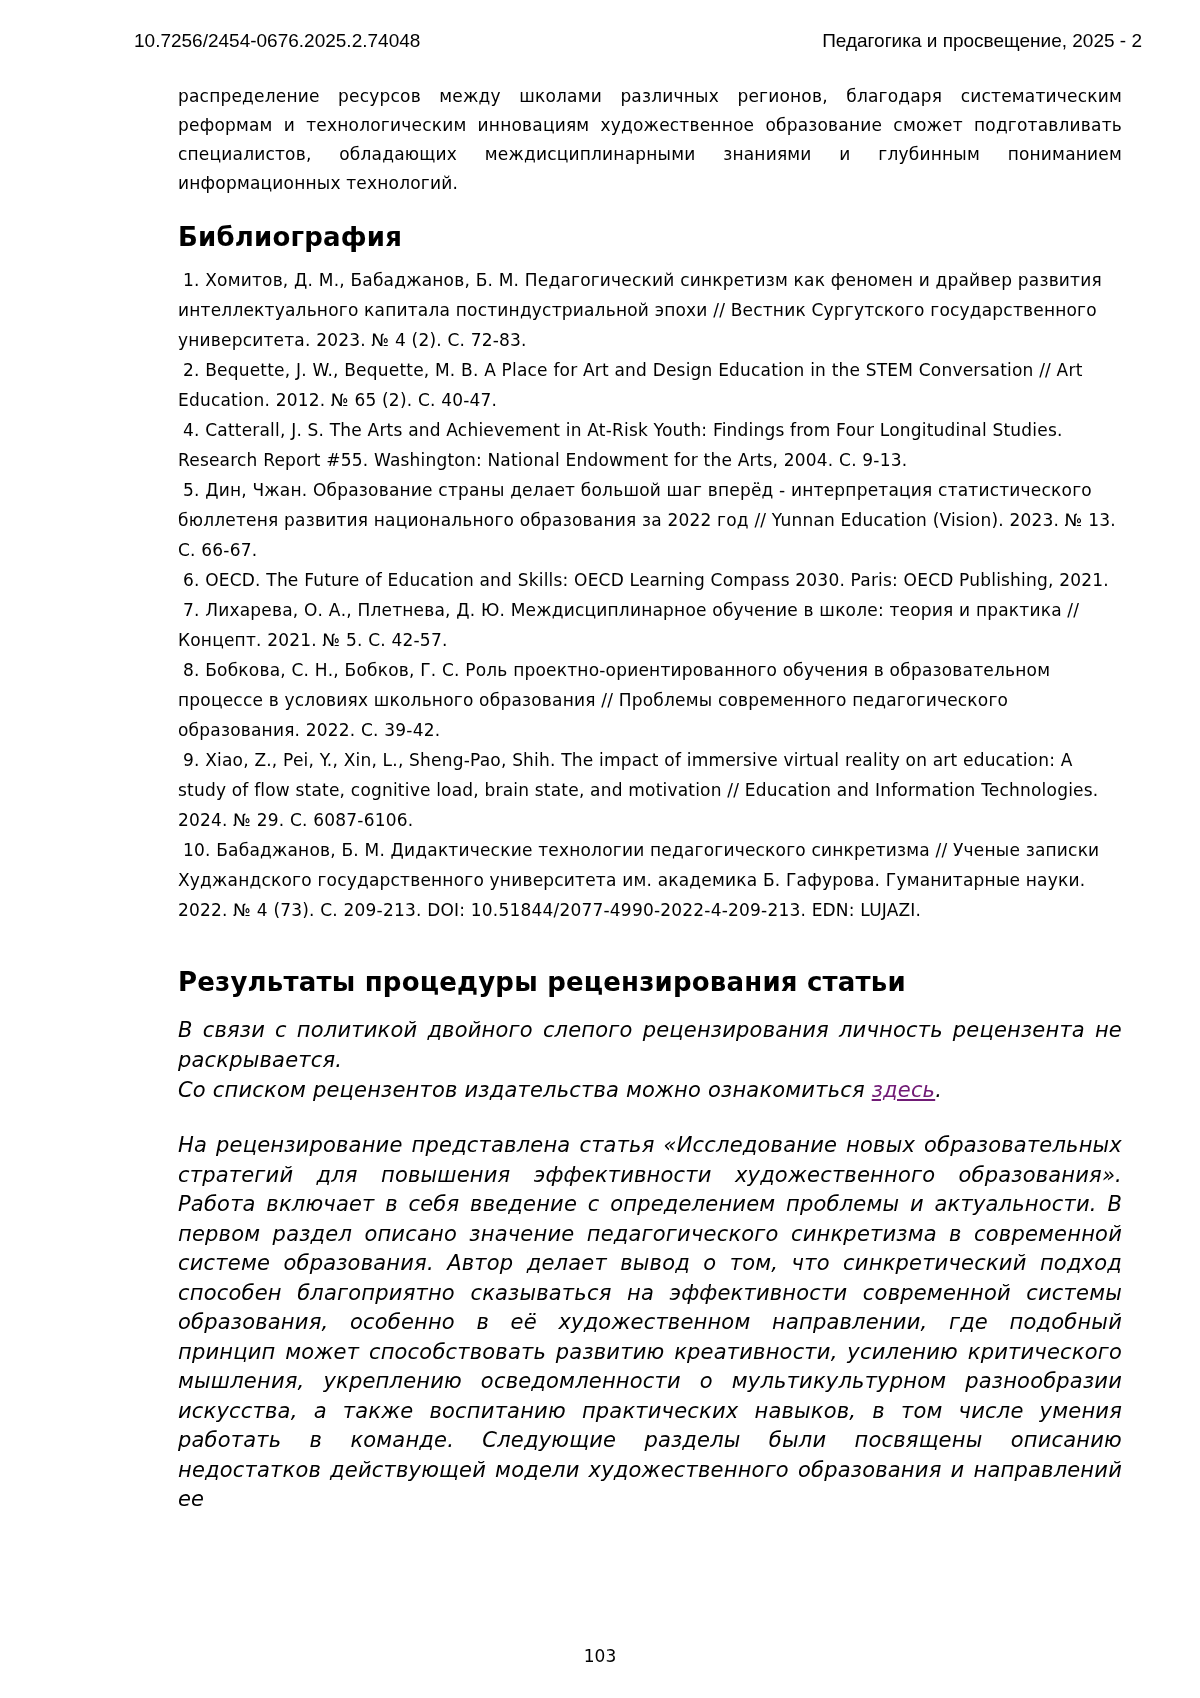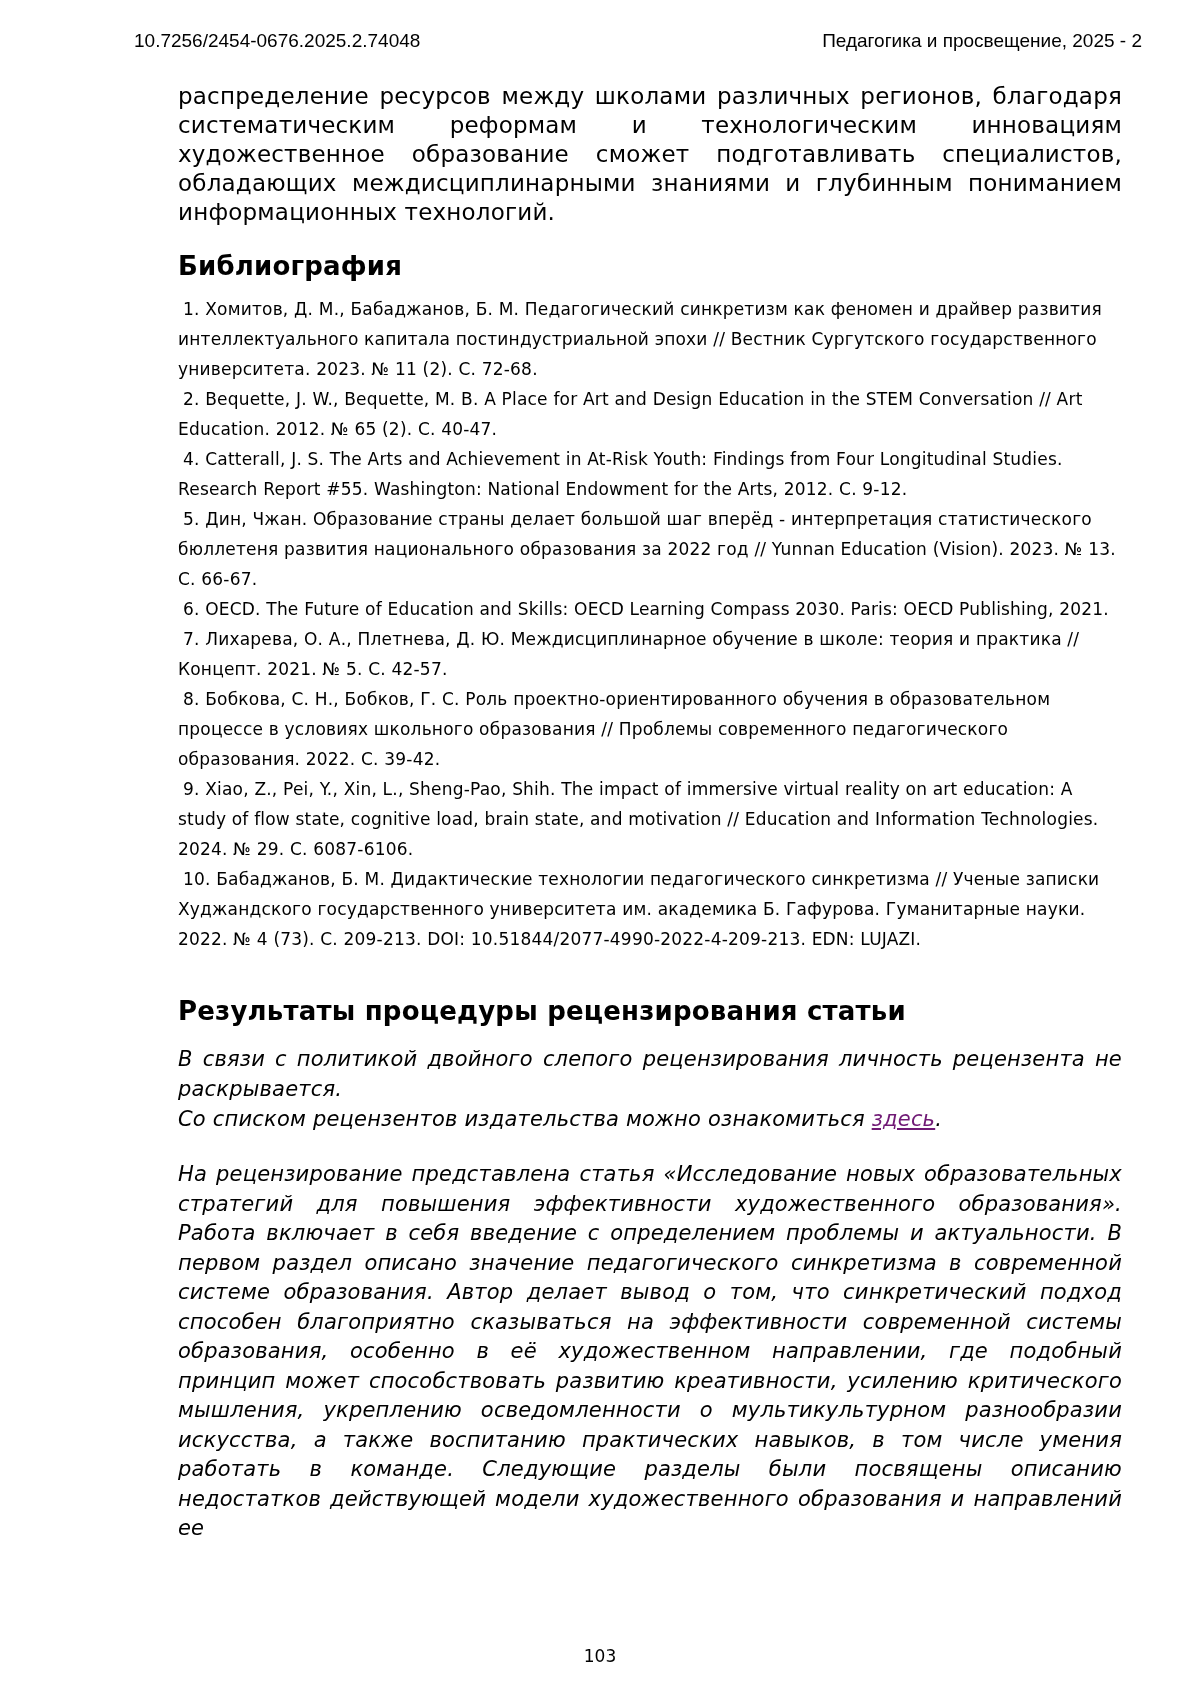--- a/index.html
+++ b/index.html
@@ -26,21 +26,21 @@
   }
 
   
   .content {
     margin-left:178px;
     margin-right:78px; 
   }
 
   .intro-paragraph {
     margin-top:30px;
-    font-size:23px;
+    font-size:17px;
     line-height:29px;
     letter-spacing:0.2px;
     text-align:justify;
   }
 
   .section-heading {
     margin-top:26px;
     font-size:26px;
     line-height:26px;
     font-weight:bold;
@@ -101,23 +101,23 @@
   <span>Педагогика и просвещение, 2025 - 2</span>
 </header>
 
 <main class="content">
 
   <p class="intro-paragraph">распределение ресурсов между школами различных регионов, благодаря систематическим реформам и технологическим инновациям художественное образование сможет подготавливать специалистов, обладающих междисциплинарными знаниями и глубинным пониманием информационных технологий.</p>
 
   <h2 class="section-heading">Библиография</h2>
 
   <div class="bibliography-list">
-    <p>1. Хомитов, Д. М., Бабаджанов, Б. М. Педагогический синкретизм как феномен и драйвер развития интеллектуального капитала постиндустриальной эпохи // Вестник Сургутского государственного университета. 2023. № 11 (2). С. 72-68.</p>
+    <p>1. Хомитов, Д. М., Бабаджанов, Б. М. Педагогический синкретизм как феномен и драйвер развития интеллектуального капитала постиндустриальной эпохи // Вестник Сургутского государственного университета. 2023. № 4 (2). С. 72-83.</p>
     <p>2. Bequette, J. W., Bequette, M. B. A Place for Art and Design Education in the STEM Conversation // Art Education. 2012. № 65 (2). С. 40-47.</p>
-    <p>4. Catterall, J. S. The Arts and Achievement in At-Risk Youth: Findings from Four Longitudinal Studies. Research Report #55. Washington: National Endowment for the Arts, 2012. С. 9-12.</p>
+    <p>4. Catterall, J. S. The Arts and Achievement in At-Risk Youth: Findings from Four Longitudinal Studies. Research Report #55. Washington: National Endowment for the Arts, 2004. С. 9-13.</p>
     <p>5. Дин, Чжан. Образование страны делает большой шаг вперёд - интерпретация статистического бюллетеня развития национального образования за 2022 год // Yunnan Education (Vision). 2023. № 13. С. 66-67.</p>
     <p>6. OECD. The Future of Education and Skills: OECD Learning Compass 2030. Paris: OECD Publishing, 2021.</p>
     <p>7. Лихарева, О. А., Плетнева, Д. Ю. Междисциплинарное обучение в школе: теория и практика // Концепт. 2021. № 5. С. 42-57.</p>
     <p>8. Бобкова, С. Н., Бобков, Г. С. Роль проектно-ориентированного обучения в образовательном процессе в условиях школьного образования // Проблемы современного педагогического образования. 2022. С. 39-42.</p>
     <p>9. Xiao, Z., Pei, Y., Xin, L., Sheng-Pao, Shih. The impact of immersive virtual reality on art education: A study of flow state, cognitive load, brain state, and motivation // Education and Information Technologies. 2024. № 29. С. 6087-6106.</p>
     <p>10. Бабаджанов, Б. М. Дидактические технологии педагогического синкретизма // Ученые записки Худжандского государственного университета им. академика Б. Гафурова. Гуманитарные науки. 2022. № 4 (73). С. 209-213. DOI: 10.51844/2077-4990-2022-4-209-213. EDN: LUJAZI.</p>
   </div>
 
   <h2 class="section-heading review-heading">Результаты процедуры рецензирования статьи</h2>
 

